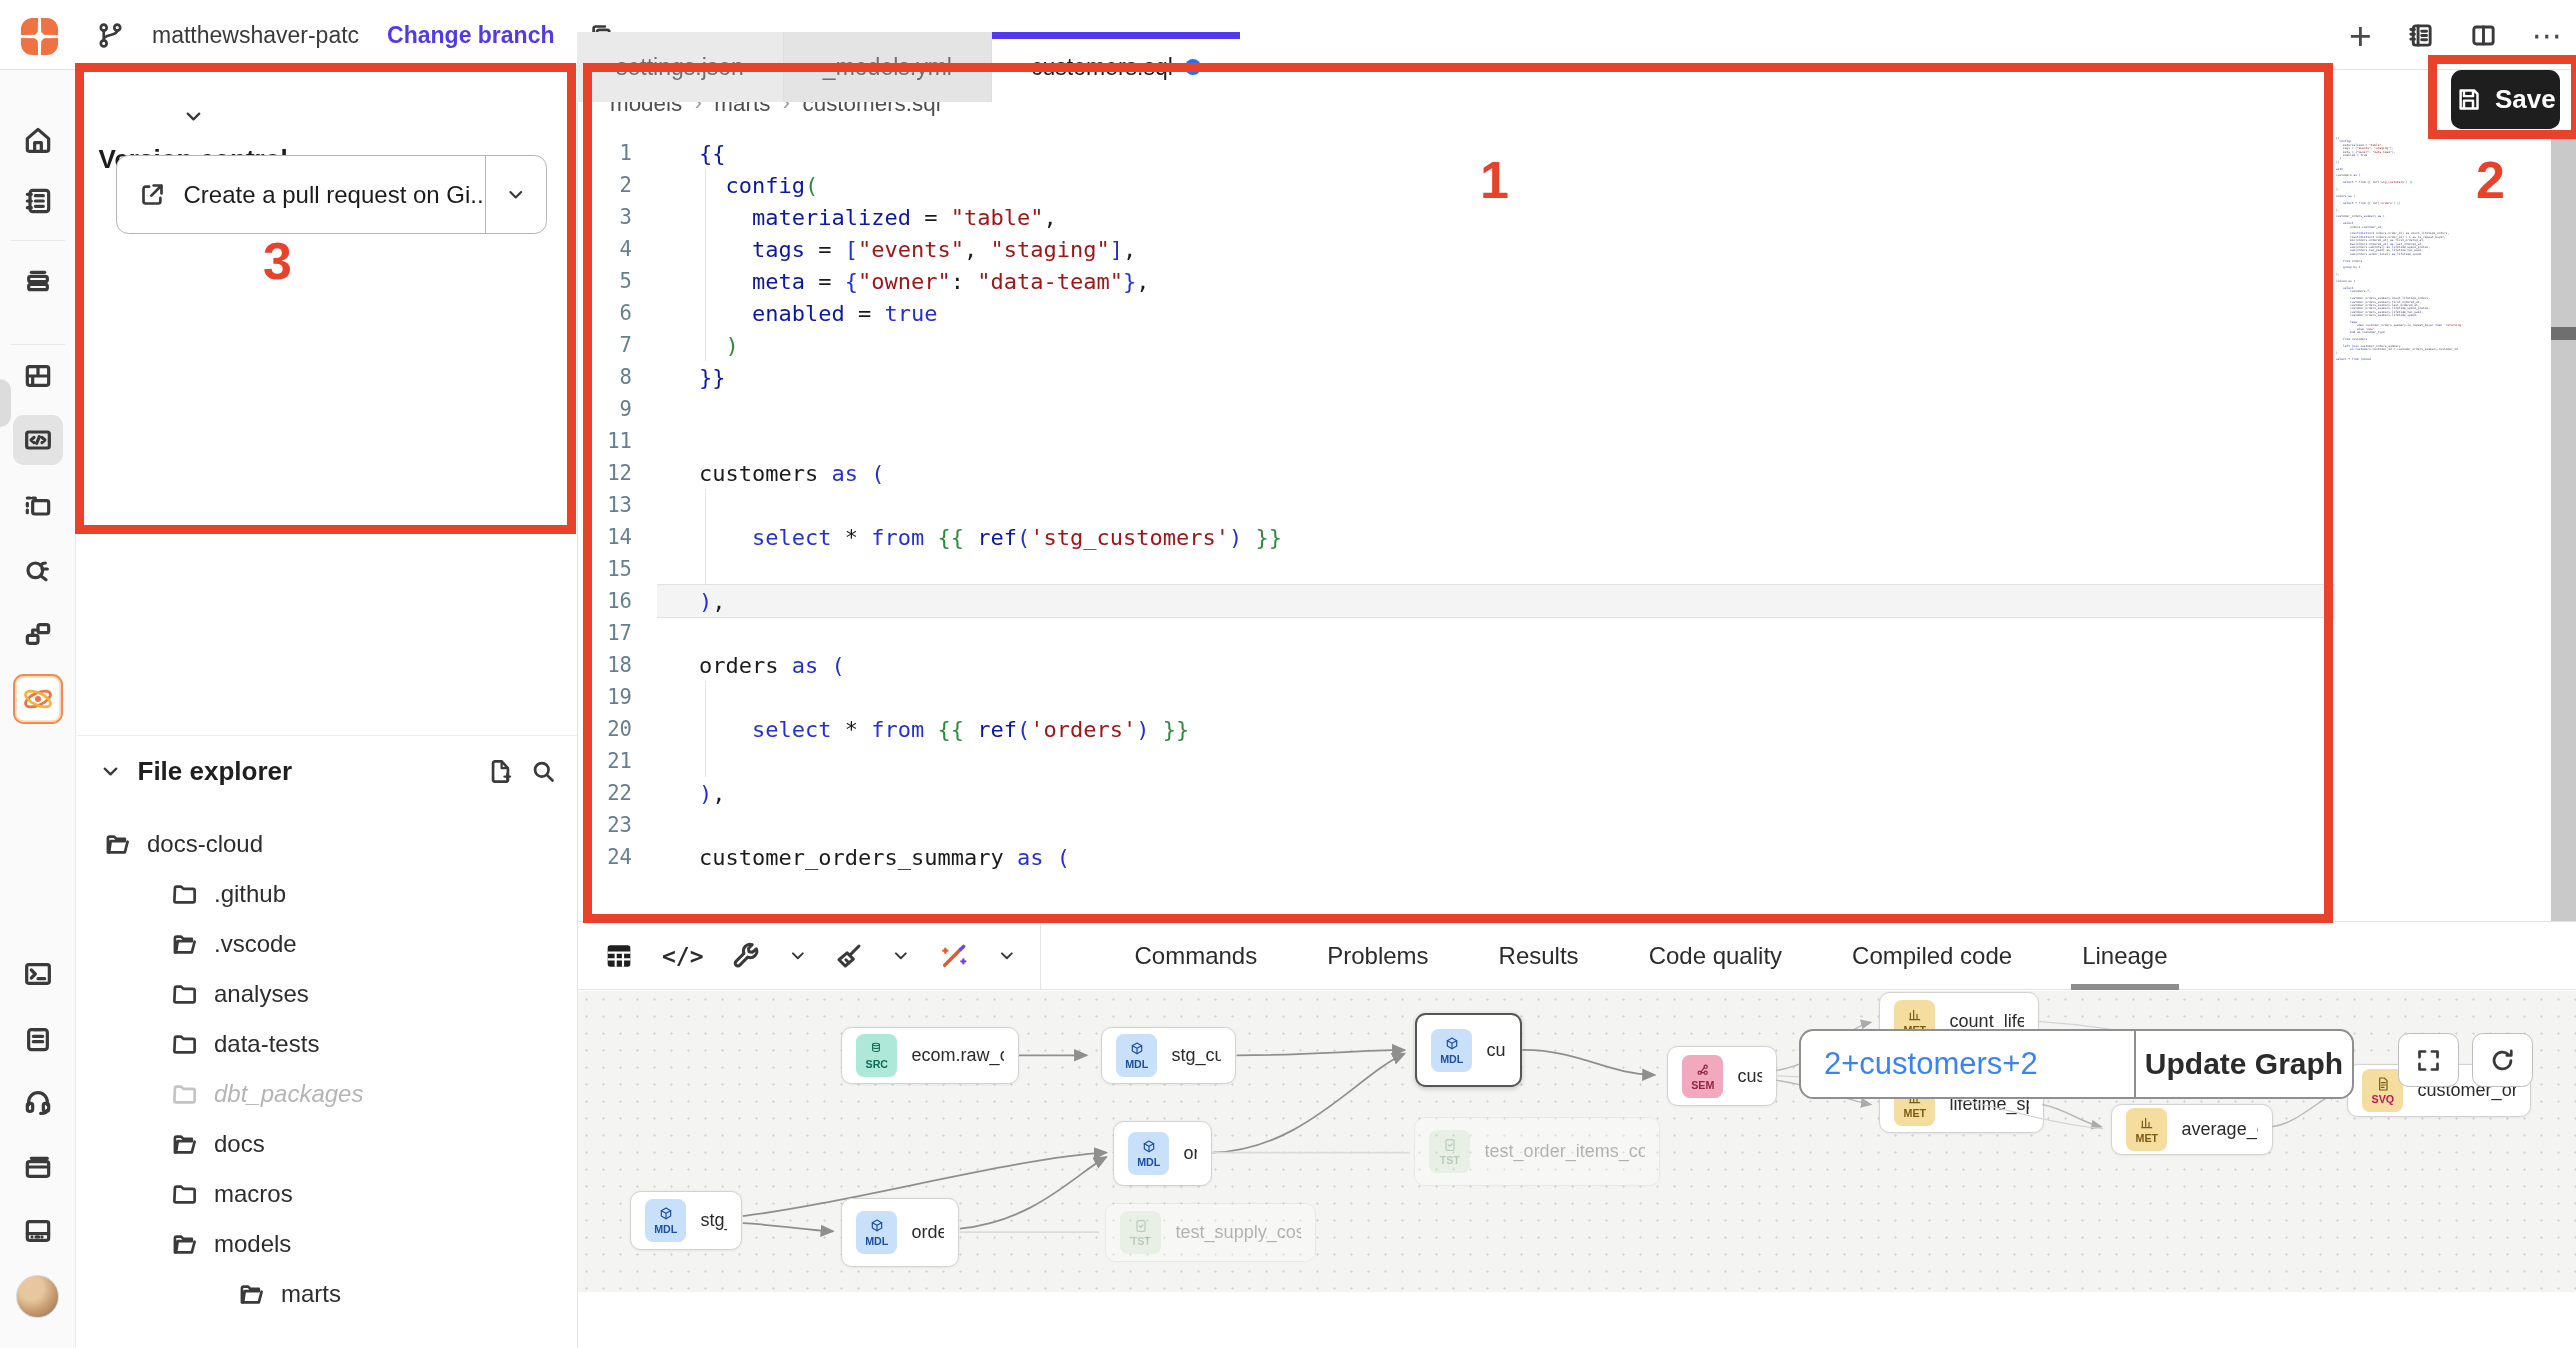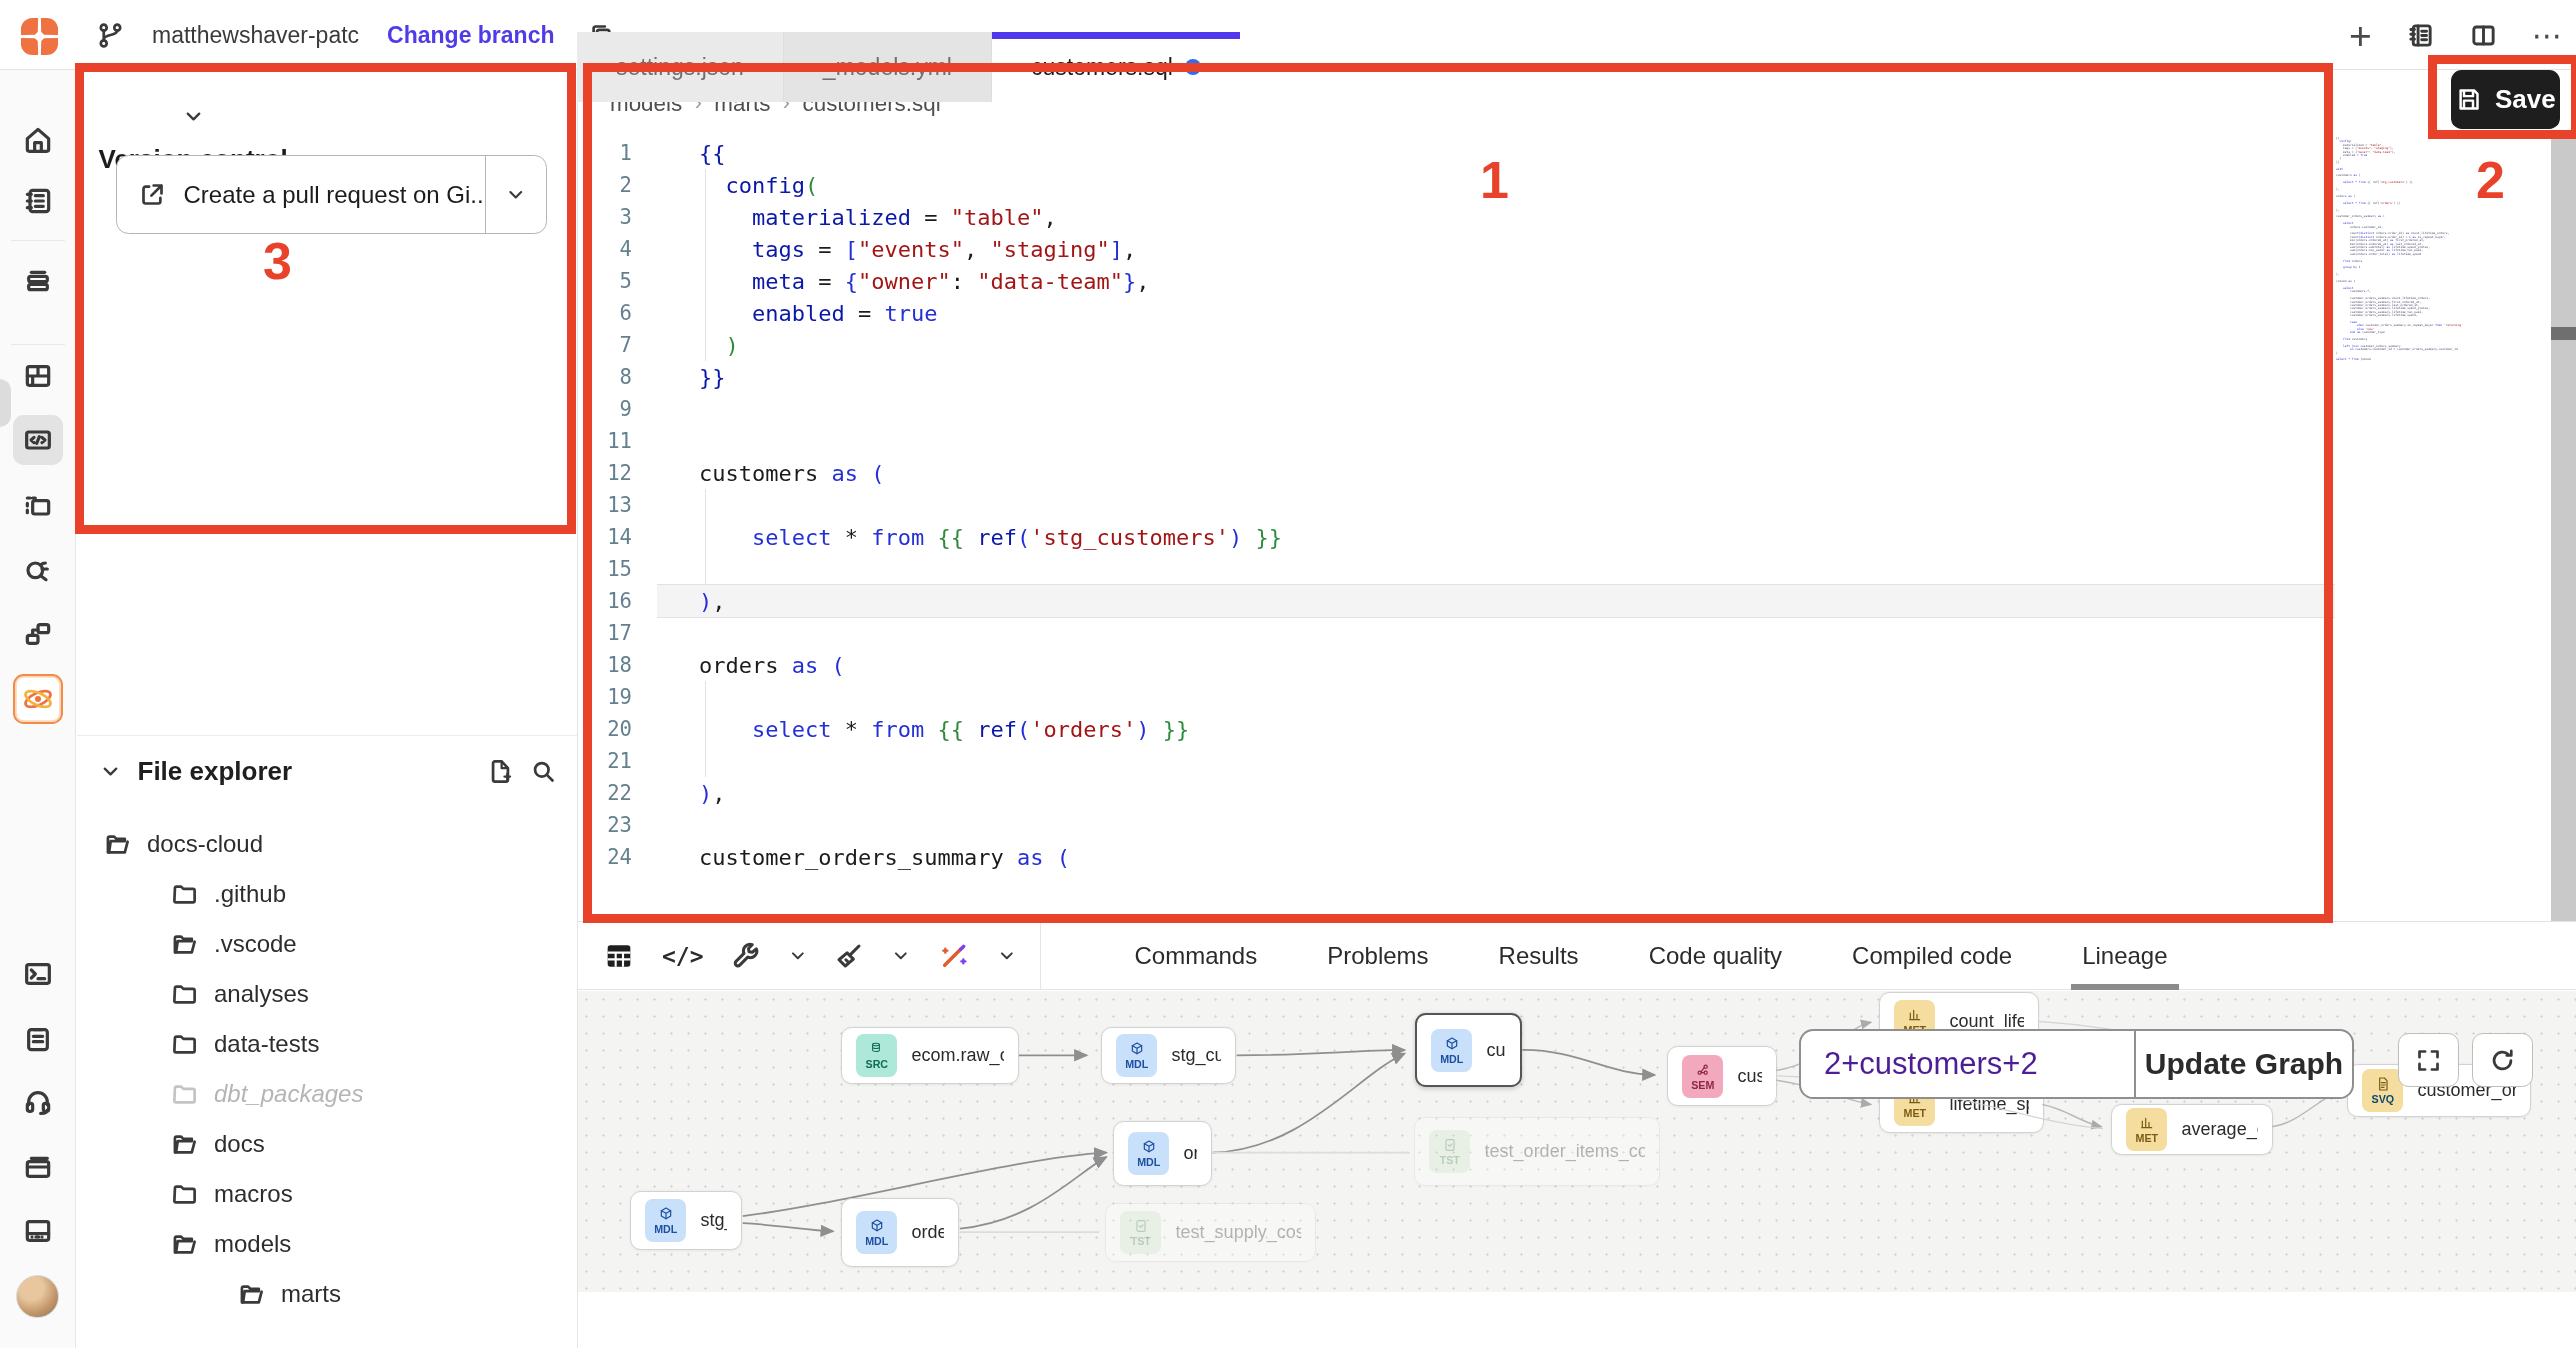--- a/index.html
+++ b/index.html
@@ -81,21 +81,21 @@
   .lin-node{position:absolute;background:#fff;border:1.3px solid #d2d2d2;border-radius:10.7px;
     display:flex;align-items:center;gap:14.3px;padding:0 14.3px;box-shadow:0 0.9px 2.7px rgba(0,0,0,.06);}
   .lin-node.selected{border:2.2px solid #555;box-shadow:0 1.8px 5.4px rgba(0,0,0,.18);}
   .lin-node.faded{opacity:.32;}
   .lin-badge{width:41px;height:43px;border-radius:8px;display:flex;flex-direction:column;align-items:center;justify-content:center;flex:none;}
   .lin-badge .bt{font-size:10.7px;font-weight:700;line-height:1;margin-top:1.8px;}
   .lin-label{font-size:18px;color:#2b2b2b;white-space:nowrap;overflow:hidden;}
   .lin-label.wrap{white-space:normal;line-height:1.3;}
   .graph-overlay{position:absolute;left:1221px;top:38px;width:555px;height:70px;background:#fff;border:2.7px solid #8f8f8f;
     border-radius:14.3px;display:flex;z-index:8;}
-  .go-input{flex:1;display:flex;align-items:center;padding:0 23px;font-size:31px;color:#4c1d95;border-right:2.2px solid #8f8f8f;}
+  .go-input{flex:1;display:flex;align-items:center;padding:0 23px;font-size:31px;color:#3b82f6;border-right:2.2px solid #8f8f8f;}
   .go-btn{width:216px;display:flex;align-items:center;justify-content:center;font-size:30px;font-weight:700;color:#2b2b2b;}
   .zoom-btn{position:absolute;width:61px;height:54px;background:#fff;border:1.3px solid #bdbdbd;border-radius:10.7px;
     display:flex;align-items:center;justify-content:center;z-index:9;}
   
   .anno-box{position:absolute;border:9px solid #e8432a;z-index:50;pointer-events:none;}
   .anno-num{position:absolute;color:#e8432a;font-size:52px;font-weight:800;z-index:51;pointer-events:none;
     font-family:"Liberation Sans",sans-serif;}
   .icn{stroke:#3a3a3a;stroke-width:2.4;fill:none;stroke-linecap:round;stroke-linejoin:round;}
 </style>
 </head>
@@ -699,21 +699,21 @@
           <div class="lin-node" style="left: 1533px; top: 113px; width: 162px; height: 51px;">
             <span class="lin-badge" style="background:#f5dc9f;color:#7a5b12">
               <svg width="18" height="16" viewBox="0 0 24 24" fill="none" stroke="#7a5b12" stroke-width="1.8" stroke-linecap="round" stroke-linejoin="round">
                 <path d="M5 19V9M10 19V5M15 19v-8M19 19H4"></path>
               </svg>
               <span class="bt">MET</span>
             </span>
             <span class="lin-label">average_order_value</span>
           </div>
           <div class="lin-node" style="left: 1769px; top: 73px; width: 184px; height: 53px;">
-            <span class="lin-badge" style="background:#f5dc9f;color:#0c4a6e">
+            <span class="lin-badge" style="background:#f5dc9f;color:#be185d">
               <svg width="18" height="16" viewBox="0 0 24 24" fill="none" stroke="#7a5b12" stroke-width="1.8" stroke-linecap="round" stroke-linejoin="round">
                 <path d="M7 3h7l4 4v14H7z"></path>
                 <path d="M9.5 10h6M9.5 13.5h6M9.5 17h4"></path>
               </svg>
               <span class="bt">SVQ</span>
             </span>
             <span class="lin-label">customer_order_metrics</span>
           </div>
         </div>
 

